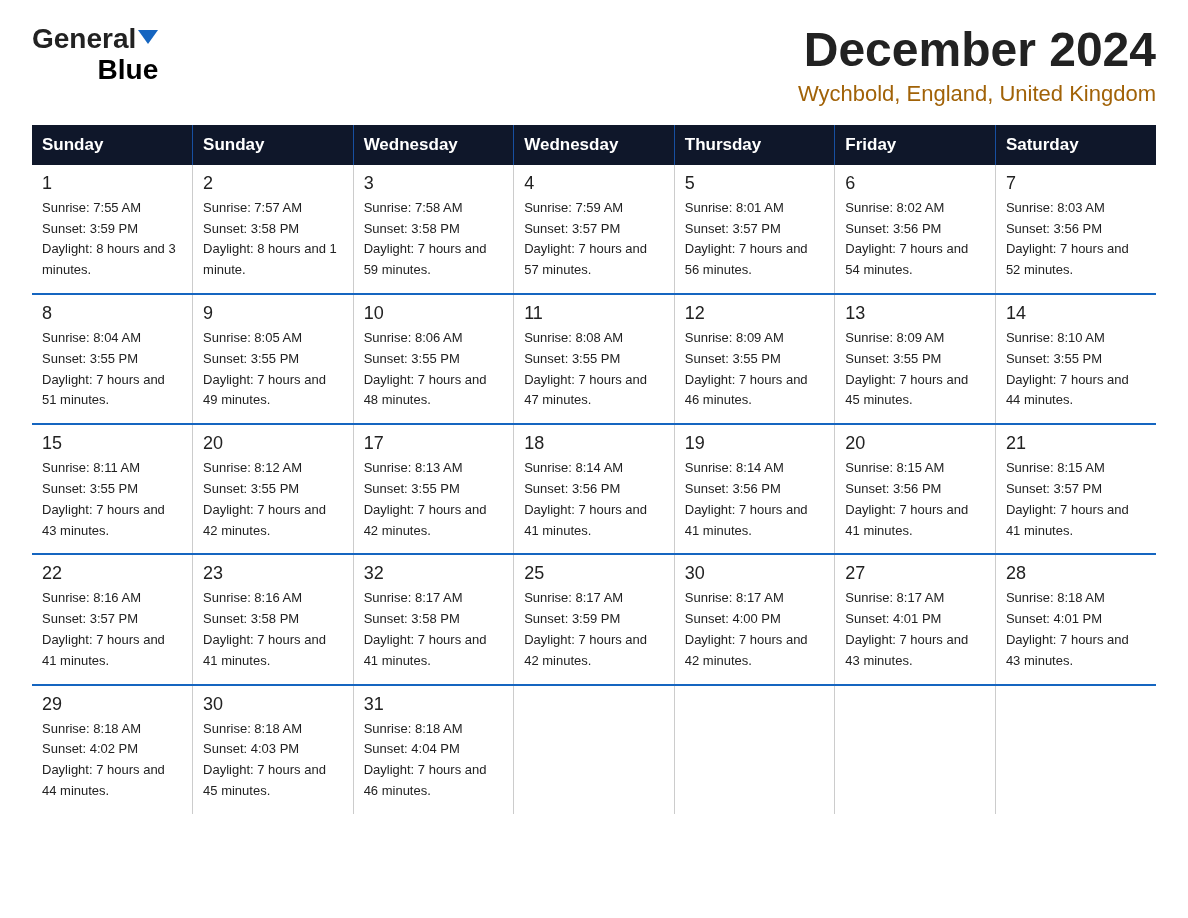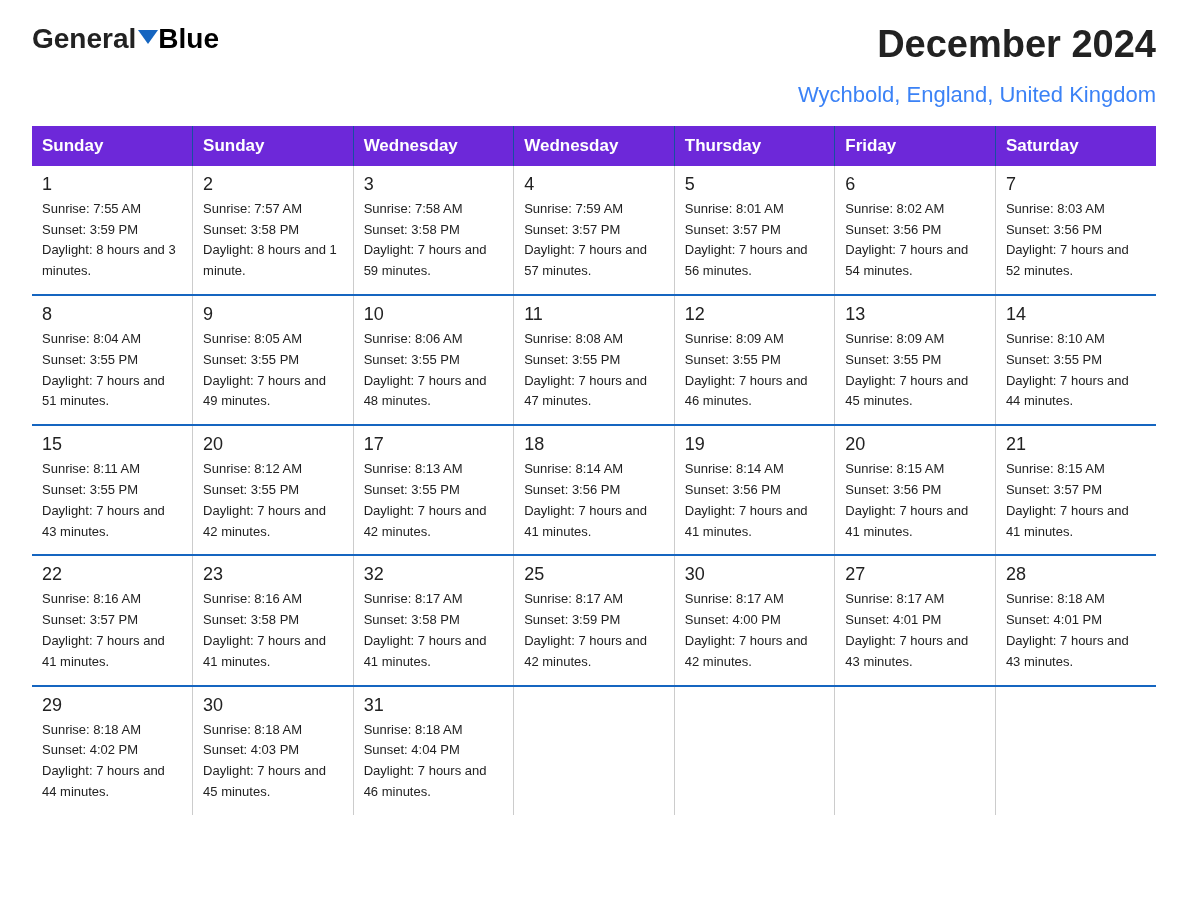--- a/index.html
+++ b/index.html
@@ -14,21 +14,21 @@
       padding: 24px 32px 32px 32px;
     }
     .header {
       display: flex;
       justify-content: space-between;
       align-items: flex-start;
       margin-bottom: 18px;
     }
     .logo {
       display: flex;
-      flex-direction: row;
+      flex-direction: column;
       align-items: flex-end;
     }
     .logo-text {
       font-size: 28px;
       font-weight: bold;
       color: #222;
       line-height: 1.1;
     }
     .logo-text span.blue {
       color: #000000;
@@ -42,37 +42,37 @@
       border-top: 14px solid #1565c0;
       margin-left: 2px;
       vertical-align: middle;
       position: relative;
       top: -4px;
     }
     .title-block {
       text-align: right;
     }
     .month-title {
-      font-size: 38px;
+      font-size: 48px;
       font-weight: bold;
       color: #222;
       line-height: 1.1;
     }
     .location {
       font-size: 22px;
-      color: #3b82f6;
-      margin-top: 16px;
+      color: #a16207;
+      margin-top: 4px;
     }
     table {
       width: 100%;
       border-collapse: collapse;
       table-layout: fixed;
     }
     thead tr {
-      background-color: #6d28d9;
+      background-color: #0f172a;
       color: #fff;
     }
     thead th {
       padding: 10px 10px;
       font-size: 17px;
       font-weight: bold;
       text-align: left;
       border-right: 1px solid #174fa0;
     }
     thead th:last-child {

